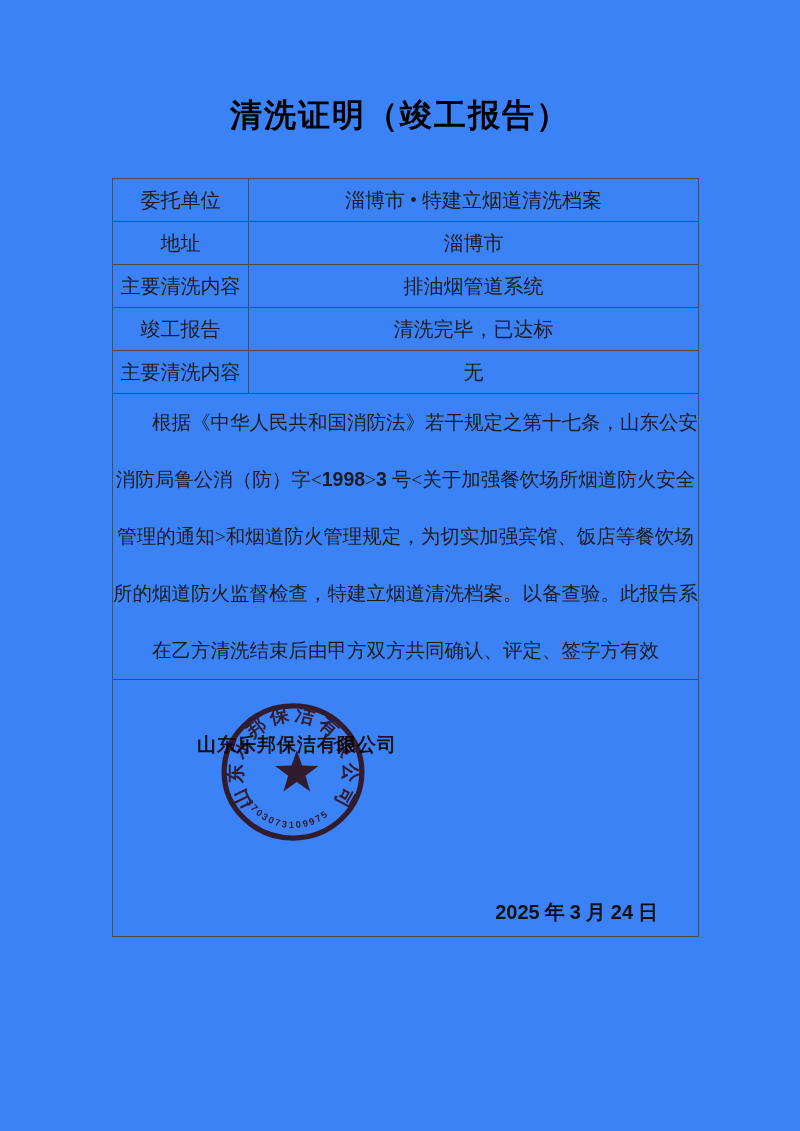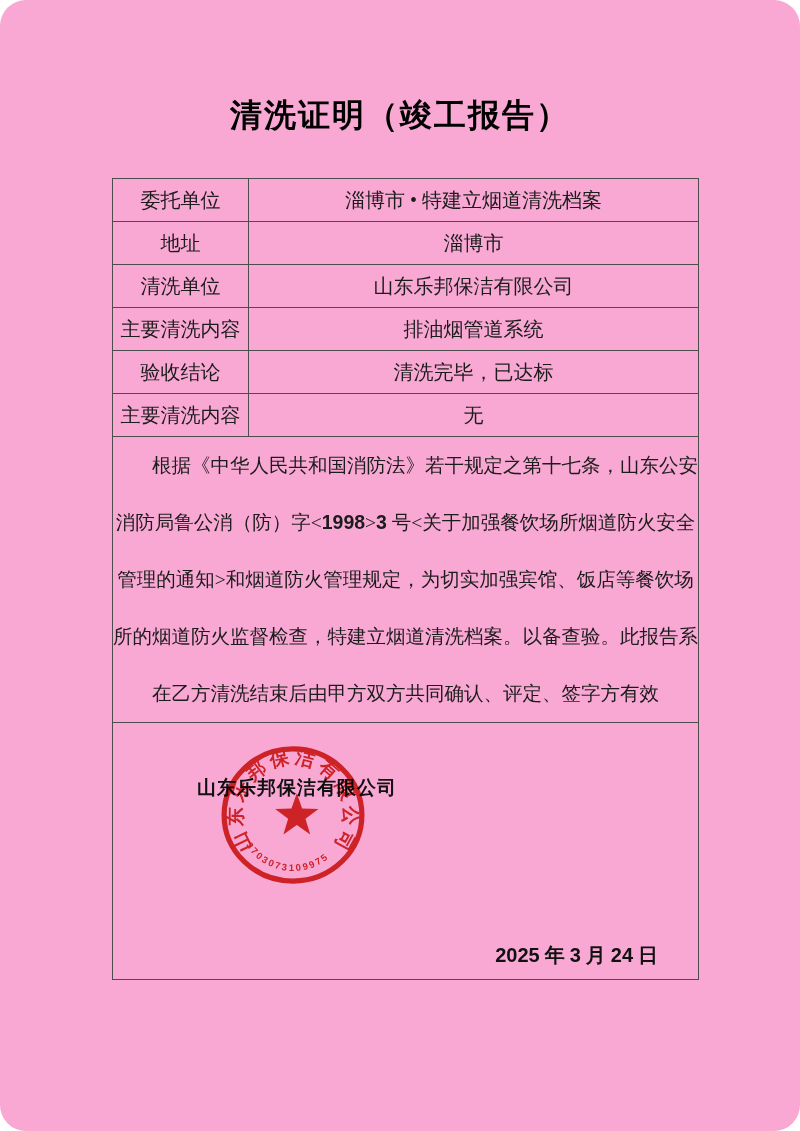--- a/index.html
+++ b/index.html
@@ -1,18 +1,18 @@
 <!DOCTYPE html>
 <html style="--stamp-color: #cf241f;"><head>
 <meta charset="utf-8">
 <style>
   html,body{margin:0;padding:0;background:#fff;}
   .page{
-    position:relative;width:800px;height:1131px;background:#f9a8d4;overflow:hidden;
-    font-family:"Liberation Serif","DejaVu Serif",serif;color:#1c1c1c;border-radius:26px;
+    position:relative;width:800px;height:1131px;background:#3b82f6;overflow:hidden;
+    font-family:"Liberation Serif","DejaVu Serif",serif;color:#1c1c1c;
   }
   .doc-title{
     position:absolute;top:94px;left:0;width:100%;margin:0;
     text-align:center;font-size:32px;font-weight:600;letter-spacing:2px;color:#000;
   }
   table.cert{
     position:absolute;left:112px;top:178px;width:586px;
     border-collapse:collapse;table-layout:fixed;font-size:20px;
   }
   table.cert td{
@@ -71,29 +71,25 @@
     <tbody>
       <tr class="r">
         <td>委托单位</td>
         <td colspan="3">淄博市 • 特建立烟道清洗档案</td>
       </tr>
       <tr class="r">
         <td>地址</td>
         <td colspan="3">淄博市</td>
       </tr>
       <tr class="r">
-        <td>清洗单位</td>
-        <td colspan="3">山东乐邦保洁有限公司</td>
-      </tr>
-      <tr class="r">
         <td>主要清洗内容</td>
         <td colspan="3">排油烟管道系统</td>
       </tr>
       <tr class="r">
-        <td>验收结论</td>
+        <td>竣工报告</td>
         <td colspan="3">清洗完毕，已达标</td>
       </tr>
       <tr class="r">
         <td>主要清洗内容</td>
         <td colspan="3">无</td>
       </tr>
       <tr>
         <td colspan="4" class="para mixed-num">根据《中华人民共和国消防法》若干规定之第十七条，山东公安消防局鲁公消（防）字&lt;<span class="digits">1998</span>&gt;<span class="digits">3</span> 号&lt;关于加强餐饮场所烟道防火安全管理的通知&gt;和烟道防火管理规定，为切实加强宾馆、饭店等餐饮场所的烟道防火监督检查，特建立烟道清洗档案。以备查验。此报告系在乙方清洗结束后由甲方双方共同确认、评定、签字方有效</td>
       </tr>
       <tr>

